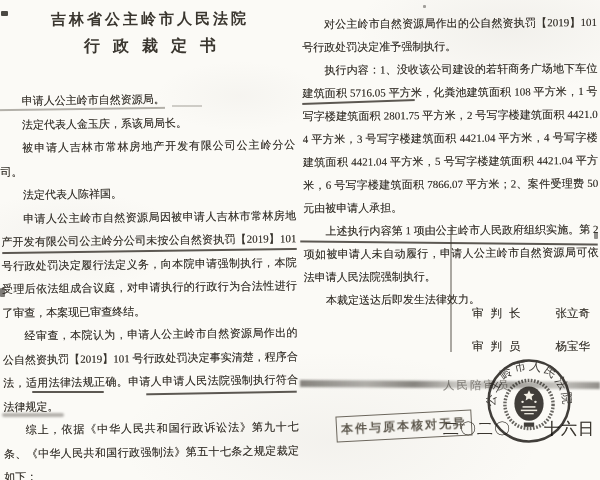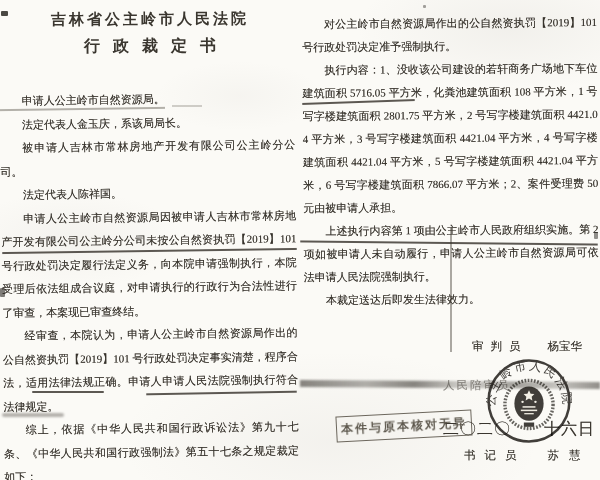--- a/index.html
+++ b/index.html
@@ -30,21 +30,21 @@
   .body-text{position:absolute;font-size:11px;text-align:justify;word-break:break-all;
     color:#36322b;text-shadow:0 0 .4px rgba(54,50,43,.55)}
   .body-text p{margin:0;text-indent:2em}
   .body-left{top:88px;left:2px;width:295px;line-height:23.5px;transform:rotate(-.7deg)}
   .body-right{top:12px;left:3px;width:295px;line-height:23px;transform:rotate(-.4deg)}
 
   .sig-row{position:absolute;font-size:11.5px;color:#3a362f;white-space:nowrap;
     text-shadow:0 0 .4px rgba(54,50,43,.5)}
   .sig-role{letter-spacing:7px}
   .row-presiding{top:306px;left:172px;display:flex;gap:28px}
-  .row-judge{top:339px;left:172px;display:flex;gap:20px}
+  .row-judge{top:339px;left:172px;display:flex;gap:28px}
   .row-juror{top:378px;left:143px;letter-spacing:2px;opacity:.5}
   .row-date{top:419px;left:143px;width:152px;display:flex;justify-content:space-between;
     font-size:16px;letter-spacing:1px}
   .row-clerk{top:448px;left:164px;display:flex;gap:22px}
   .clerk-role{letter-spacing:9px}
   .clerk-name{letter-spacing:10px}
 
   .court-seal{position:absolute;left:186px;top:358px;width:86px;height:86px;
     opacity:.9;mix-blend-mode:multiply}
 
@@ -84,34 +84,34 @@
 </div>
 
 <div class="page page-right">
   <div class="body-text body-right">
     <p>对公主岭市自然资源局作出的公自然资执罚【2019】101号行政处罚决定准予强制执行。</p>
     <p>执行内容：1、没收该公司建设的若轩商务广场地下车位建筑面积 5716.05 平方米，化粪池建筑面积 108 平方米，1 号写字楼建筑面积 2801.75 平方米，2 号写字楼建筑面积 4421.04 平方米，3 号写字楼建筑面积 4421.04 平方米，4 号写字楼建筑面积 4421.04 平方米，5 号写字楼建筑面积 4421.04 平方米，6 号写字楼建筑面积 7866.07 平方米；2、案件受理费 50 元由被申请人承担。</p>
     <p>上述执行内容第 1 项由公主岭市人民政府组织实施。第 2 项如被申请人未自动履行，申请人公主岭市自然资源局可依法申请人民法院强制执行。</p>
     <p>本裁定送达后即发生法律效力。</p>
   </div>
 
+  <div class="sig-row row-presiding">
+    <span class="sig-role">审判长</span>
+    <span>张立奇</span>
+  </div>
   <div class="sig-row row-judge">
     <span class="sig-role">审判员</span>
     <span>杨宝华</span>
   </div>
   <div class="sig-row row-juror">
     <span>人民陪审员</span>
   </div>
   <div class="sig-row row-date">
     <span>二〇二〇</span>
     <span>十六日</span>
-  </div>
-  <div class="sig-row row-clerk">
-    <span class="sig-role clerk-role">书记员</span>
-    <span class="clerk-name">苏慧</span>
   </div>
 
   <svg class="court-seal" viewBox="0 0 100 100">
     <circle cx="50" cy="50" r="47" fill="none" stroke="#2d2a26" stroke-width="3"></circle>
     <path id="sealArc" d="M 12 66 A 40 40 0 1 1 88 66" fill="none"></path>
     <text font-size="14" fill="#2d2a26" letter-spacing="2.5" font-family="'Liberation Serif','DejaVu Serif',serif">
       <textPath href="#sealArc" startOffset="50%" text-anchor="middle">公主岭市人民法院</textPath>
     </text>
     <g>
       <circle cx="50" cy="54" r="28" fill="none" stroke="#2d2a26" stroke-width="4" stroke-dasharray="2 1.7" opacity=".8"></circle>

